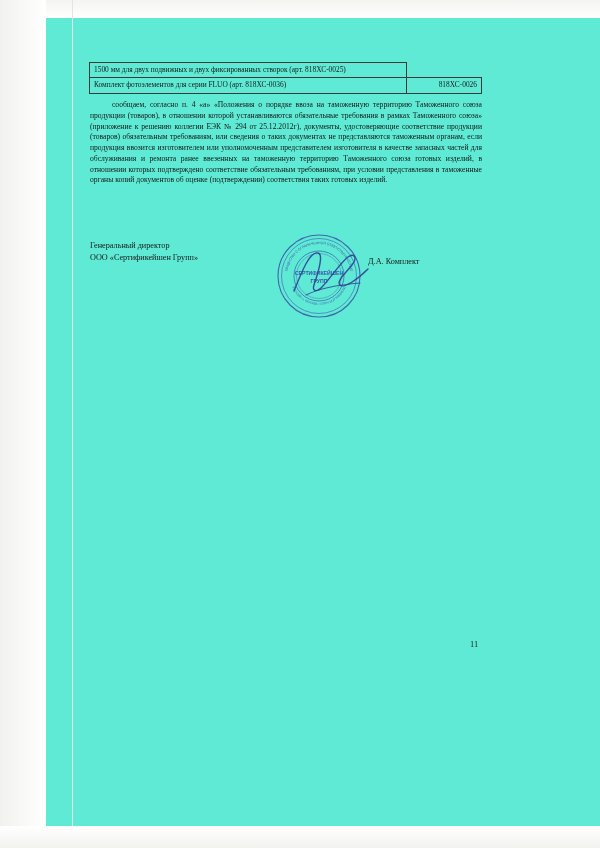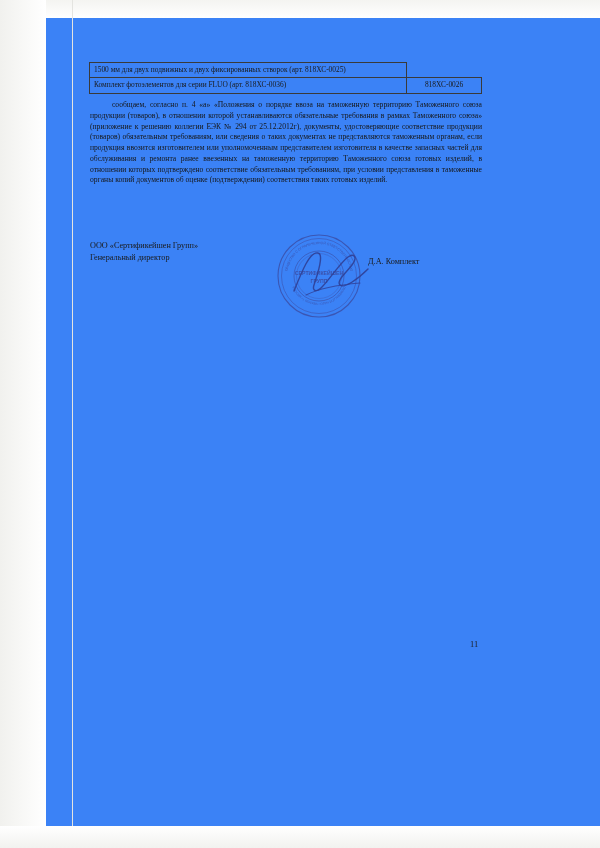--- a/index.html
+++ b/index.html
@@ -11,21 +11,21 @@
     height: 848px;
     background: #ffffff;
     font-family: "Liberation Serif", serif;
     color: #1a1a1a;
     position: relative;
     overflow: hidden;
   }
   .page {
     position: absolute;
     inset: 0;
-    background: #3b82f6;
+    background: #5eead4;
   }
   
   .scan-edge-left {
     position: absolute;
     left: 0; top: 0; bottom: 0;
     width: 46px;
     background: linear-gradient(to right, #f1f1ee 0%, #fbfbfa 70%, #ffffff 100%);
   }
   .scan-line-vert {
     position: absolute;
@@ -57,21 +57,21 @@
     border-collapse: collapse;
     font-size: 7.4px;
     line-height: 1.25;
   }
   .tbl td {
     border: 1px solid #3a3a3a;
     padding: 2px 4px 3px 4px;
     vertical-align: middle;
   }
   .tbl .c-wide { width: 300px; }
-  .tbl .c-code { width: 64px; text-align: center; }
+  .tbl .c-code { width: 64px; text-align: right; }
   .tbl .blank { border: none; }
 
   
   .body-text {
     position: absolute;
     left: 90px;
     top: 100px;
     width: 392px;
     font-size: 7.6px;
     line-height: 1.42;
@@ -147,22 +147,22 @@
       <tr>
         <td class="c-wide">Комплект фотоэлементов для серии FLUO (арт. 818ХС-0036)</td>
         <td class="c-code">818ХС-0026</td>
       </tr>
     </tbody>
   </table>
 
   <div class="body-text">сообщаем, согласно п. 4 «а» «Положения о порядке ввоза на таможенную территорию Таможенного союза продукции (товаров), в отношении которой устанавливаются обязательные требования в рамках Таможенного союза» (приложение к решению коллегии ЕЭК № 294 от 25.12.2012г), документы, удостоверяющие соответствие продукции (товаров) обязательным требованиям, или сведения о таких документах не представляются таможенным органам, если продукция ввозится изготовителем или уполномоченным представителем изготовителя в качестве запасных частей для обслуживания и ремонта ранее ввезенных на таможенную территорию Таможенного союза готовых изделий, в отношении которых подтверждено соответствие обязательным требованиям, при условии представления в таможенные органы копий документов об оценке (подтверждении) соответствия таких готовых изделий.</div>
 
   <div class="sig">
+    <span class="who">Генеральный директор</span>
     <span class="who">ООО «Сертификейшен Групп»</span>
-    <span class="who">Генеральный директор</span>
     <span class="name">Д.А. Комплект</span>
   </div>
 
   <div class="stamp">
     <svg width="86" height="86" viewBox="0 0 86 86" xmlns="http://www.w3.org/2000/svg">
       <defs>
         <path id="arcTop" d="M 11,43 A 32,32 0 0 1 75,43" fill="none"></path>
         <path id="arcBottom" d="M 14,43 A 29,29 0 0 0 72,43" fill="none"></path>
       </defs>
       <circle cx="43" cy="43" r="41" fill="none" stroke="#3b4fa8" stroke-width="1.1" opacity="0.85"></circle>

